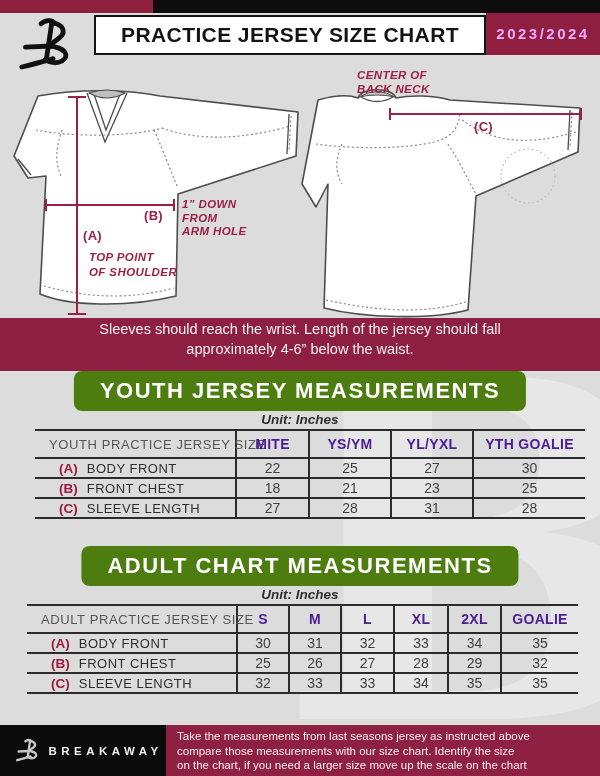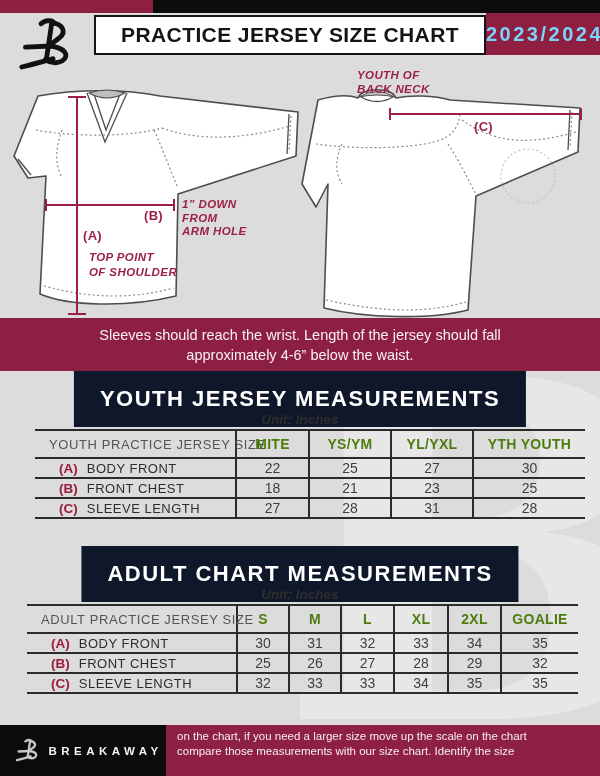--- a/index.html
+++ b/index.html
@@ -33,52 +33,52 @@
   .logo-main { left:16px; top:16px; width:62px; height:60px; z-index:3; }
   .title-box {
     left:94px; top:15px; width:392px; height:40px;
     background:#ffffff; border:2px solid #141414; box-sizing:border-box;
     text-align:center; line-height:36px;
     font-size:21px; font-weight:bold; color:#141414; letter-spacing:0.4px;
     z-index:2;
   }
   .season-box {
     left:486px; top:13px; width:114px; height:42px;
-    background:#8e1f40; color:#7dd3fc;
+    background:#8e1f40; color:#f0abfc;
     text-align:center; line-height:42px;
-    font-size:20px; font-weight:bold; letter-spacing:2.5px;
+    font-size:15px; font-weight:bold; letter-spacing:2.5px;
     z-index:2;
   }
 
   
   .diagram-svg { z-index:1; }
   .mline { background:#9c2044; z-index:2; }
   .mlabel {
     color:#9c2044; z-index:2; font-weight:bold; font-size:13px;
     letter-spacing:0.3px;
   }
   .mcaption {
     color:#9c2044; z-index:2; font-style:italic; font-weight:600;
     font-size:11.5px; line-height:13.5px; letter-spacing:0.4px; white-space:nowrap;
   }
 
   
   .notice {
     left:0; top:318px; width:600px; height:53px;
     background:#8d2042; color:#f7f0f2;
     text-align:center; font-size:14.5px; line-height:20px;
-    padding-top:7px; box-sizing:border-box; z-index:1;
+    padding-top:1px; box-sizing:border-box; z-index:1;
   }
 
   
   .section-banner {
     left:50%; transform:translateX(-50%);
-    background:#0f172a; color:#ffffff;
-    border-radius:0; height:40px; line-height:40px;
-    padding:8px 26px; white-space:nowrap;
+    background:#4d7c0f; color:#ffffff;
+    border-radius:8px; height:40px; line-height:40px;
+    padding:0 26px; white-space:nowrap;
     font-size:22px; font-weight:bold; letter-spacing:1.5px;
     z-index:1;
   }
   .banner-youth { top:371px; }
   .banner-adult { top:546px; }
   .unit-line {
     left:0; width:600px; text-align:center;
     font-style:italic; font-weight:bold; font-size:13.5px; color:#2e2e2e;
     z-index:1;
   }
@@ -90,21 +90,21 @@
   .table-youth { left:35px; top:429px; width:550px; }
   .table-adult { left:27px; top:604px; width:551px; }
   .size-table tr { height:16px; border-bottom:2px solid #2b2b2b; }
   .size-table thead tr { border-top:2px solid #2b2b2b; height:28px; }
   .size-table th, .size-table td { border-left:2px solid #2b2b2b; padding:0; font-weight:normal; }
   .size-table th:first-child, .size-table td:first-child { border-left:none; }
   .size-table .col-head {
     text-align:left; padding-left:14px;
     color:#555555; font-size:13px; letter-spacing:0.6px; white-space:nowrap;
   }
-  .size-table .size-head { text-align:center; font-weight:bold; font-size:14px; color:#4d7c0f; letter-spacing:0.3px; }
+  .size-table .size-head { text-align:center; font-weight:bold; font-size:14px; color:#4c1d95; letter-spacing:0.3px; }
   .size-table .row-label { text-align:left; padding-left:24px; white-space:nowrap; }
   .size-table .row-key { color:#9b1c3d; font-weight:bold; font-size:13.5px; }
   .size-table .row-name { color:#2d2d2d; font-size:13px; letter-spacing:0.5px; margin-left:9px; }
   .size-table .val { text-align:center; font-size:14px; color:#3f3f3f;border-radius:6px; }
 
   
   .footer-black {
     left:0; top:725px; width:178px; height:51px; background:#0b0b0b; z-index:2;
     display:flex; align-items:center; justify-content:center; gap:7px;
   }
@@ -197,21 +197,21 @@
     <span>TOP POINT</span><br>
     <span>OF SHOULDER</span>
   </div>
   <div class="abs mlabel" style="left:144px; top:208px;">(B)</div>
   <div class="abs mcaption" style="left:182px; top:198px;">
     <span>1” DOWN</span><br>
     <span>FROM</span><br>
     <span>ARM HOLE</span>
   </div>
   <div class="abs mcaption" style="left:357px; top:69px;">
-    <span>YOUTH OF</span><br>
+    <span>CENTER OF</span><br>
     <span>BACK NECK</span>
   </div>
   <div class="abs mlabel" style="left:474px; top:119px;">(C)</div>
 
   <div class="abs notice">
     <div>Sleeves should reach the wrist. Length of the jersey should fall</div>
     <div>approximately 4-6” below the waist.</div>
   </div>
 
   <div class="abs section-banner banner-youth">YOUTH JERSEY MEASUREMENTS</div>
@@ -224,21 +224,21 @@
         <col style="width:82px">
         <col style="width:82px">
         <col style="width:112px">
       </colgroup>
     <thead>
       <tr>
         <th class="col-head">YOUTH PRACTICE JERSEY SIZE</th>
         <th class="size-head">MITE</th>
         <th class="size-head">YS/YM</th>
         <th class="size-head">YL/YXL</th>
-        <th class="size-head">YTH YOUTH</th>
+        <th class="size-head">YTH GOALIE</th>
       </tr>
     </thead>
     <tbody>
       <tr>
         <td class="row-label"><span class="row-key">(A)</span><span class="row-name">BODY FRONT</span></td>
         <td class="val">22</td>
         <td class="val">25</td>
         <td class="val">27</td>
         <td class="val">30</td>
       </tr>
@@ -321,17 +321,18 @@
         <path d="M58,11 L49,72"></path>
         <path d="M57,11 C76,13 83,26 71,36 C64,42 58,45 53,50"></path>
         <path d="M53,50 C80,52 89,66 75,75 C66,80 56,78 47,73"></path>
         <path d="M14,52 L57,50"></path>
         <path d="M8,85 C28,80 48,75 60,71"></path>
       </g>
     </svg>
     <span class="footer-brand">BREAKAWAY</span>
   </div>
   <div class="abs footer-maroon">
+    <div>Take the measurements from last seasons jersey as instructed above</div>
+    <div>compare those measurements with our size chart. Identify the size</div>
     <div>on the chart, if you need a larger size move up the scale on the chart</div>
-    <div>compare those measurements with our size chart. Identify the size</div>
   </div>
 
 </div>
 
 </body></html>

